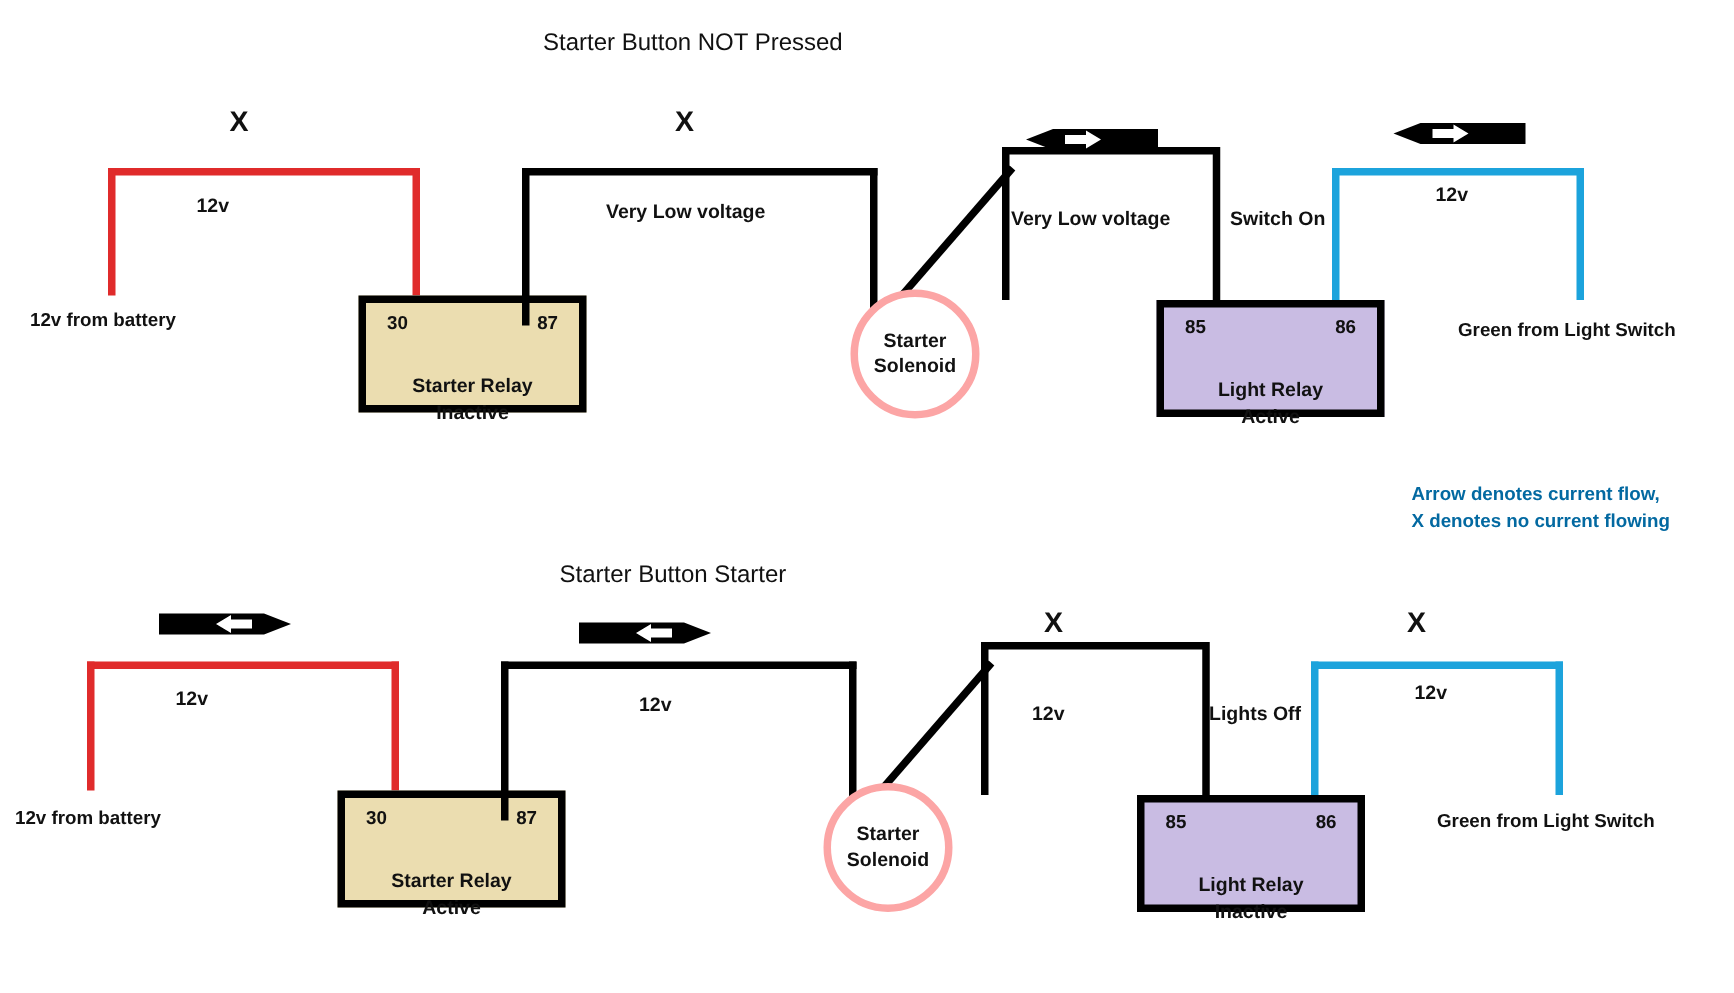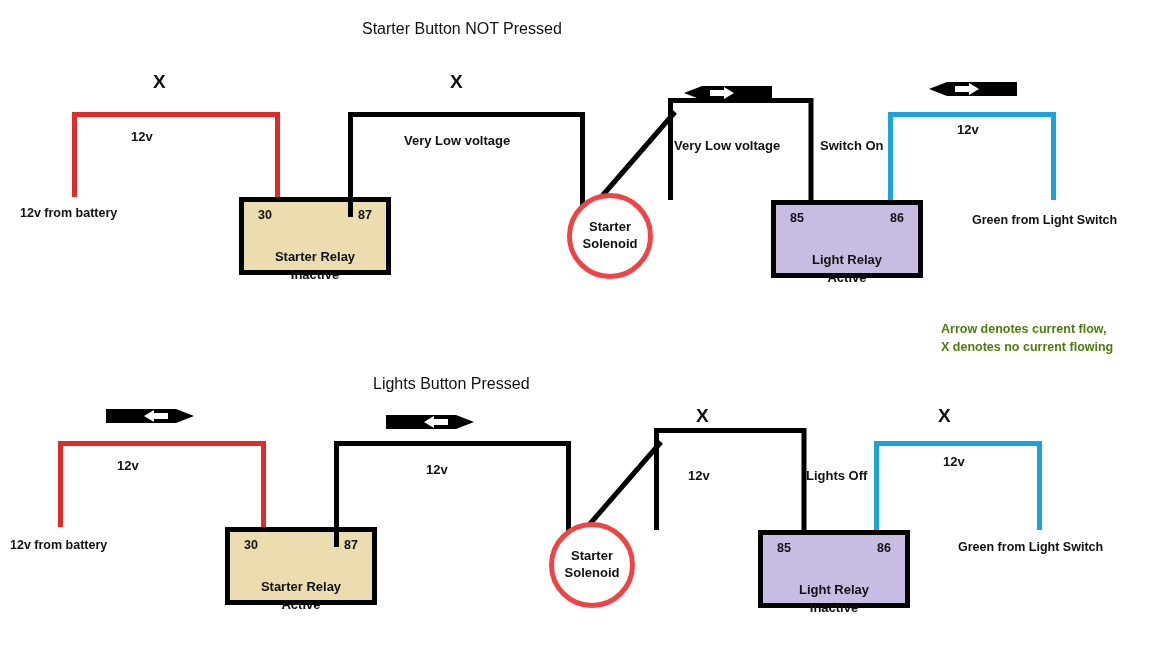--- a/index.html
+++ b/index.html
@@ -41,21 +41,21 @@
   }
   .x-mark {
     font-size: 19px;
     font-weight: bold;
     color: #111111;
     line-height: 1;
   }
   .legend {
     font-size: 12.5px;
     font-weight: bold;
-    color: #4d7c0f;
+    color: #0369a1;
     line-height: 1.45;
     white-space: nowrap;
   }
 
   
   .wire-u {
     box-sizing: border-box;
     background: transparent;
     border-style: solid;
     border-bottom: none;
@@ -92,21 +92,21 @@
     color: #111111;
     text-align: center;
     line-height: 1.35;
     margin-top: 2px;
     white-space: nowrap;
   }
 
   
   .solenoid {
     box-sizing: border-box;
-    border: 5px solid #ef4444;
+    border: 5px solid #fca5a5;
     border-radius: 50%;
     background: #ffffff;
     display: flex;
     align-items: center;
     justify-content: center;
     text-align: center;
     font-size: 13px;
     font-weight: bold;
     color: #111111;
     line-height: 1.3;
@@ -180,21 +180,21 @@
     <path d="M30 8 L44 8 L44 5 L54 11 L44 17 L44 14 L30 14 Z" fill="#ffffff"></path>
   </svg>
   <div class="abs wire-label" style="left:957px; top:122px;">12v</div>
   <div class="abs end-label" style="left:972px; top:213px;">Green from Light Switch</div>
 
   <div class="abs legend" style="left:941px; top:320px;">
     <div>Arrow denotes current flow,</div>
     <div>X denotes no current flowing</div>
   </div>
 
-  <div class="abs diagram-title" style="left:373px; top:375px;">Lights Button Pressed</div>
+  <div class="abs diagram-title" style="left:373px; top:375px;">Starter Button Starter</div>
 
   <div class="abs wire-u wire-red" style="left:58px; top:441px; width:208px; height:86px; border-width:5px;"></div>
   <svg class="abs arrow-glyph" style="left:102px; top:405px;" width="96" height="22" viewBox="0 0 96 22">
     <path d="M92 11 L74 4 L4 4 L4 18 L74 18 Z" fill="#000000"></path>
     <path d="M66 8 L52 8 L52 5 L42 11 L52 17 L52 14 L66 14 Z" fill="#ffffff"></path>
   </svg>
   <div class="abs wire-label" style="left:117px; top:458px;">12v</div>
   <div class="abs end-label" style="left:10px; top:538px;">12v from battery</div>
 
   <div class="abs relay relay-starter" style="left:225px; top:527px; width:152px; height:78px;">

